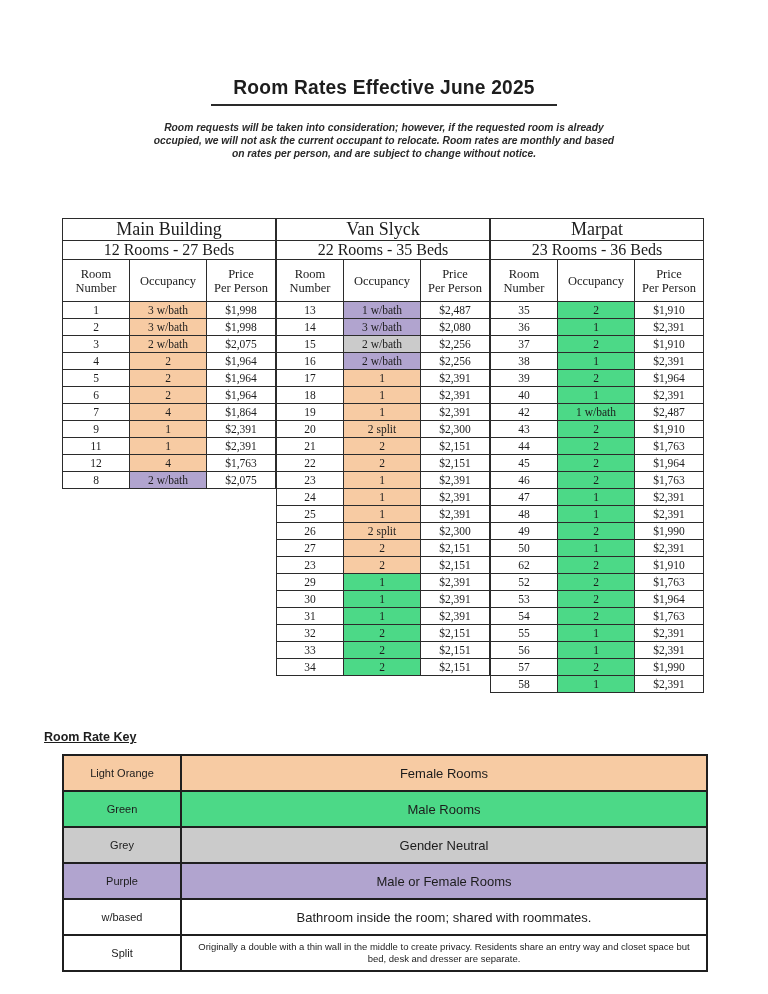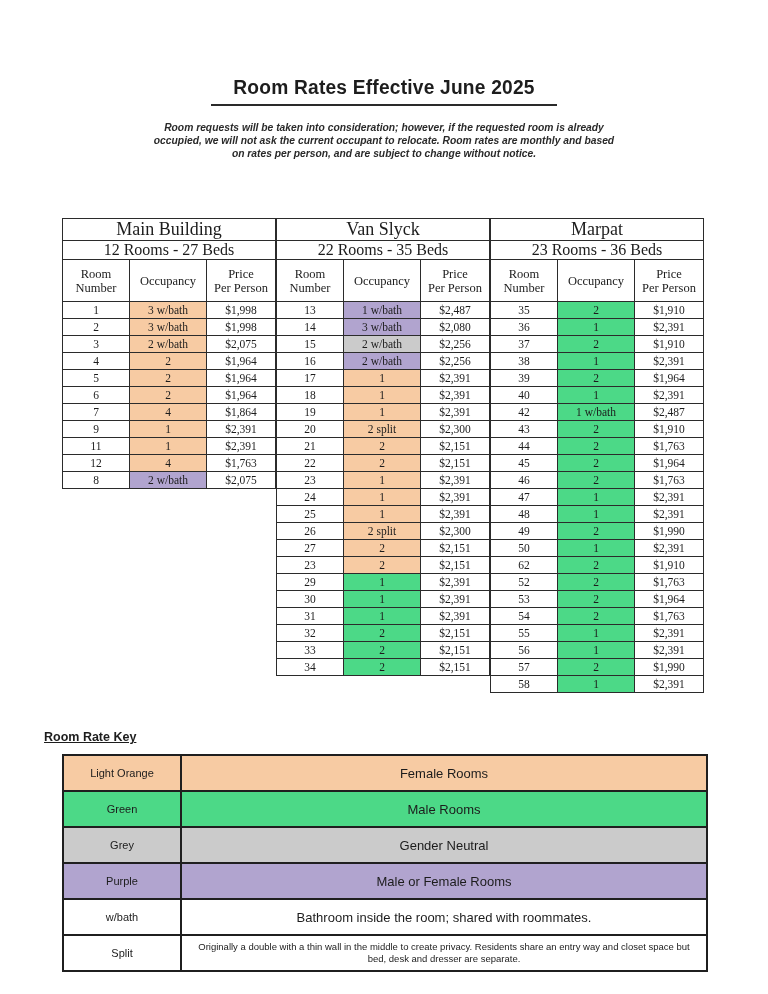--- a/index.html
+++ b/index.html
@@ -399,21 +399,21 @@
       </tr>
       <tr>
         <td class="key-label" style="background: rgb(203, 203, 203);">Grey</td>
         <td class="key-desc" style="background: rgb(203, 203, 203);">Gender Neutral</td>
       </tr>
       <tr>
         <td class="key-label" style="background: rgb(177, 164, 207);">Purple</td>
         <td class="key-desc" style="background: rgb(177, 164, 207);">Male or Female Rooms</td>
       </tr>
       <tr>
-        <td class="key-label" style="background: rgb(255, 255, 255);">w/bath</td>
+        <td class="key-label" style="background: rgb(255, 255, 255);">w/based</td>
         <td class="key-desc" style="background: rgb(255, 255, 255);">Bathroom inside the room; shared with roommates.</td>
       </tr>
       <tr>
         <td class="key-label" style="background: rgb(255, 255, 255);">Split</td>
         <td class="key-desc small" style="background: rgb(255, 255, 255);">Originally a double  with a thin wall in the middle to create privacy. Residents share an entry way and closet space but bed, desk and dresser are separate.</td>
       </tr>
     </tbody>
 </table>
 
 </body></html>

